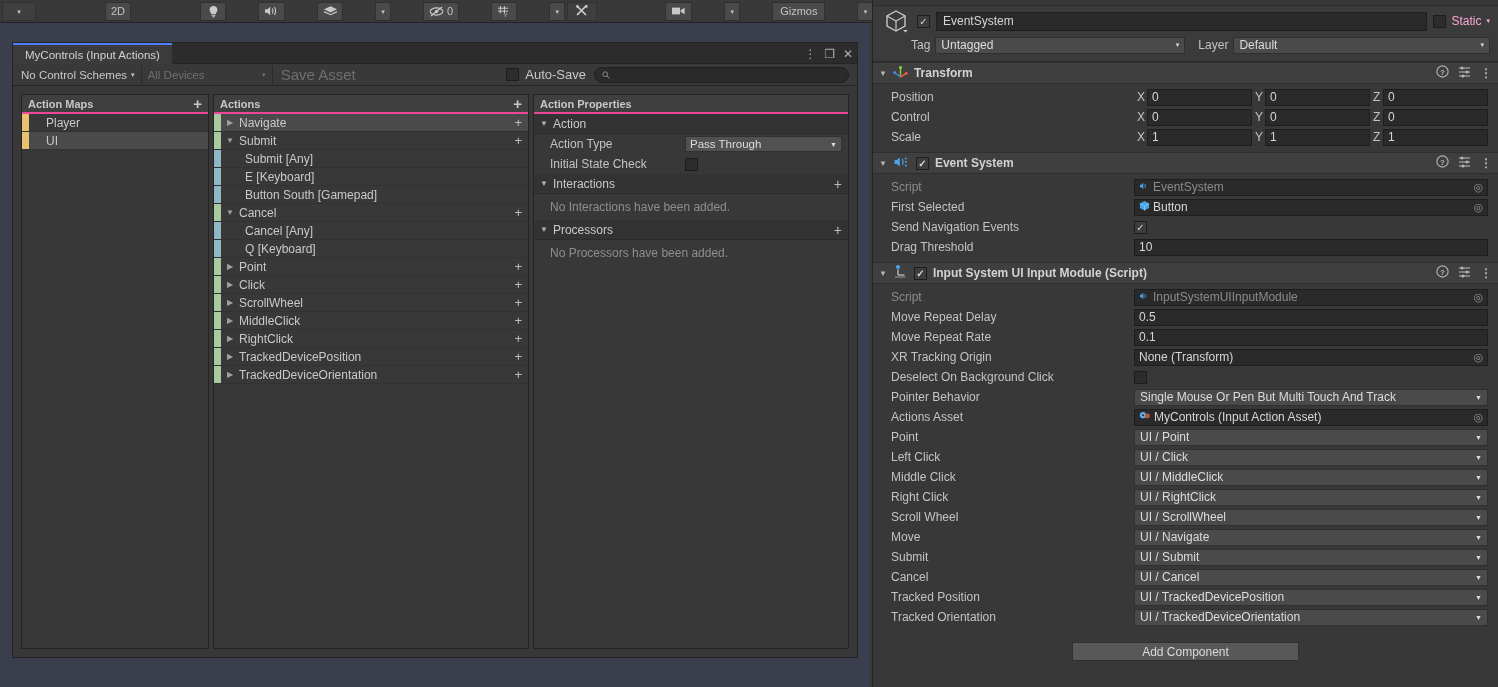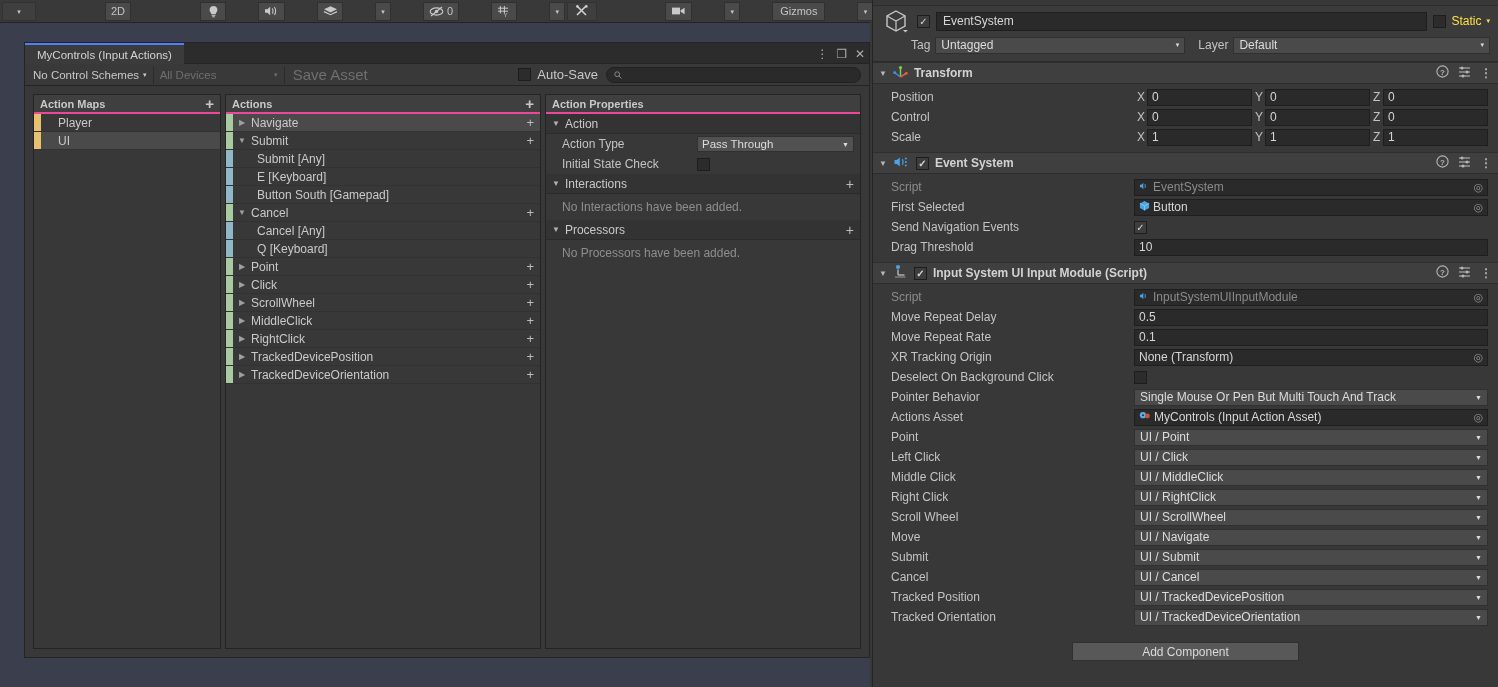--- a/index.html
+++ b/index.html
@@ -36,21 +36,21 @@
   .tb-search {
     height: 17px; width: 200px; background: #2a2a2a;
     border: 1px solid #212121; border-radius: 9px;
     display: flex; align-items: center; padding: 0 8px; gap: 5px;
     color: #8a8a8a; font-size: 11px;
   }
   .tb-text { font-size: 11px; color: #c4c4c4; padding: 0 4px; }
 
   
   #input-actions-window {
-    position: absolute; left: 24px; top: 42px; width: 846px; height: 616px;
+    position: absolute; left: 12px; top: 42px; width: 846px; height: 616px;
     background: #383838;
     border: 1px solid #242424;
   }
   #ia-tabstrip {
     position: relative; height: 21px; background: #2c2c2c;
     border-bottom: 1px solid #242424;
   }
   #ia-tab {
     position: absolute; left: 0; top: 0; height: 21px;
     padding: 0 12px; display: flex; align-items: center;
@@ -135,21 +135,21 @@
     background: #383838; border-left: 1px solid #242424;
   }
   #insp-top-strip { height: 6px; background: #383838; border-bottom: 1px solid #2d2d2d; }
   #insp-header { padding: 4px 8px 6px 8px; background: #3b3b3b; border-bottom: 1px solid #2a2a2a; }
   .go-row1 { display: flex; align-items: center; gap: 6px; height: 22px; }
   .go-cube { width: 30px; height: 26px; display:flex; align-items:center; justify-content:center; }
   .go-name {
     flex: 1; height: 19px; background: #2a2a2a; border: 1px solid #1e1e1e;
     display: flex; align-items: center; padding: 0 6px; font-size: 12px; color: #d6d6d6;
   }
-  .static-wrap { display: flex; align-items: center; gap: 5px; font-size: 12px; color: #fde047; }
+  .static-wrap { display: flex; align-items: center; gap: 5px; font-size: 12px; color: #f9a8d4; }
   .go-row2 { display: flex; align-items: center; gap: 5px; height: 20px; margin-top: 3px; padding-left: 30px; }
   .mini-lab { font-size: 12px; color: #c3c3c3; }
   .mini-drop {
     height: 17px; background: #4a4a4a; border: 1px solid #303030;
     display: flex; align-items: center; padding: 0 5px; font-size: 12px; color: #dcdcdc; text-align: right;
   }
   .mini-drop .car { margin-left: auto; font-size: 7px; }
 
   .comp-header {
     height: 22px; background: #3f3f3f; border-top: 1px solid #2f2f2f; border-bottom: 1px solid #2d2d2d;

